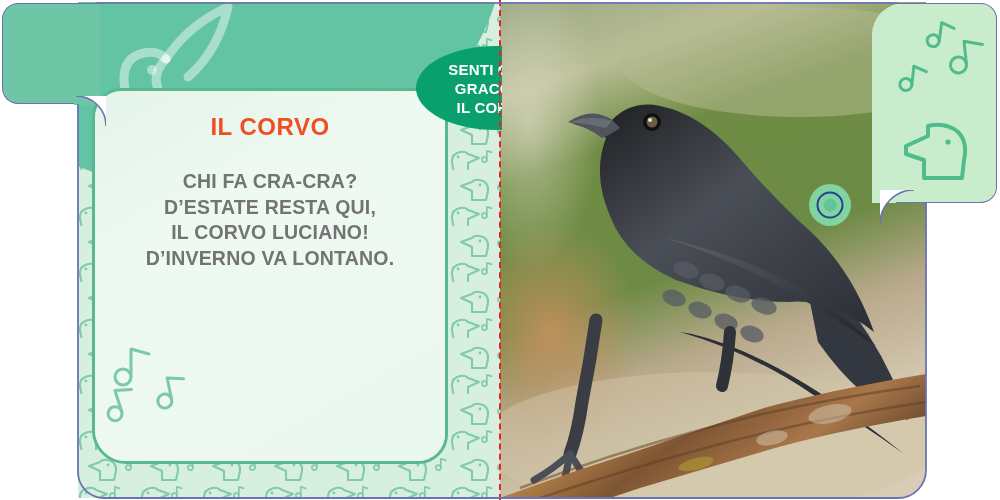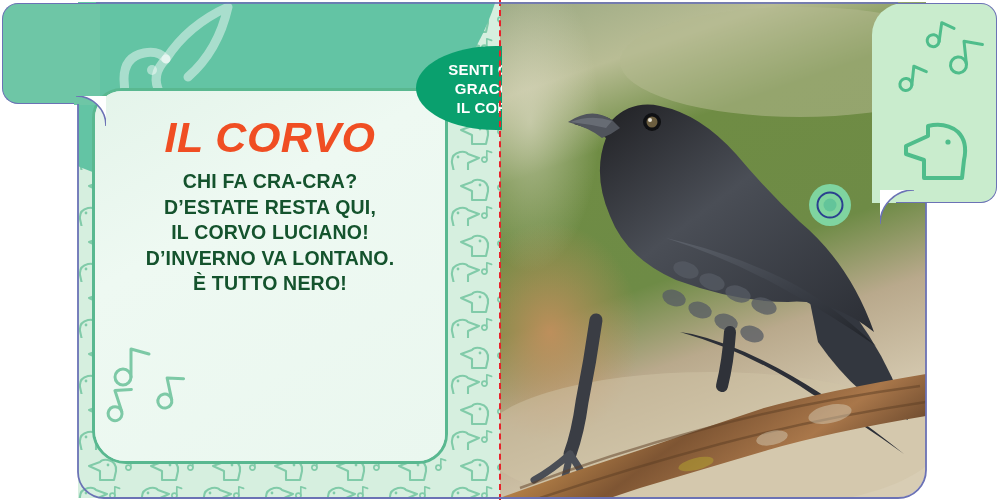--- a/index.html
+++ b/index.html
@@ -51,25 +51,25 @@
     border-top-color:#59b890;
     box-sizing:border-box;
     overflow:hidden;
   }
   .white-panel-inner{
     position:absolute;inset:0;
     background:linear-gradient(150deg,#e4f4ea 0%,#eef9f2 35%,#eaf7ef 100%);
   }
   .title{
     position:absolute;left:0;right:0;top:22px;text-align:center;
-    color:#f04e23;font-size:43px;font-weight:bold;letter-spacing:.5px;font-style:italic;
+    color:#f04e23;font-size:24px;font-weight:bold;letter-spacing:.5px;
   }
   .poem{
     position:absolute;left:0;right:0;top:78px;text-align:center;
-    color:#14532d;font-size:19.5px;font-weight:bold;line-height:25.5px;
+    color:#737373;font-size:19.5px;font-weight:bold;line-height:25.5px;
     letter-spacing:.2px;
   }
   .poem div{white-space:nowrap;}
 
   
   .panel-notes{position:absolute;left:6px;bottom:10px;}
 
   
   .bubble{
     position:absolute;left:338px;top:44px;width:160px;height:84px;z-index:30;
@@ -191,21 +191,20 @@
     <div class="white-panel">
       <div class="white-panel-inner"></div>
 
       <div class="title">IL CORVO</div>
 
       <div class="poem">
         <div>CHI FA CRA-CRA?</div>
         <div>D’ESTATE RESTA QUI,</div>
         <div>IL CORVO LUCIANO!</div>
         <div>D’INVERNO VA LONTANO.</div>
-        <div>È TUTTO NERO!</div>
       </div>
 
       <svg class="panel-notes" width="130" height="110" viewBox="0 0 130 110" xmlns="http://www.w3.org/2000/svg">
         <g fill="none" stroke="#7dc9a6" stroke-width="3" stroke-linejoin="round" stroke-linecap="round">
           <g transform="translate(14,6)">
             <circle cx="8" cy="30" r="8"></circle>
             <path d="M16 30 L16 2 L34 7"></path>
           </g>
           <g transform="translate(0,52) rotate(-18)">
             <circle cx="7" cy="24" r="7"></circle>

